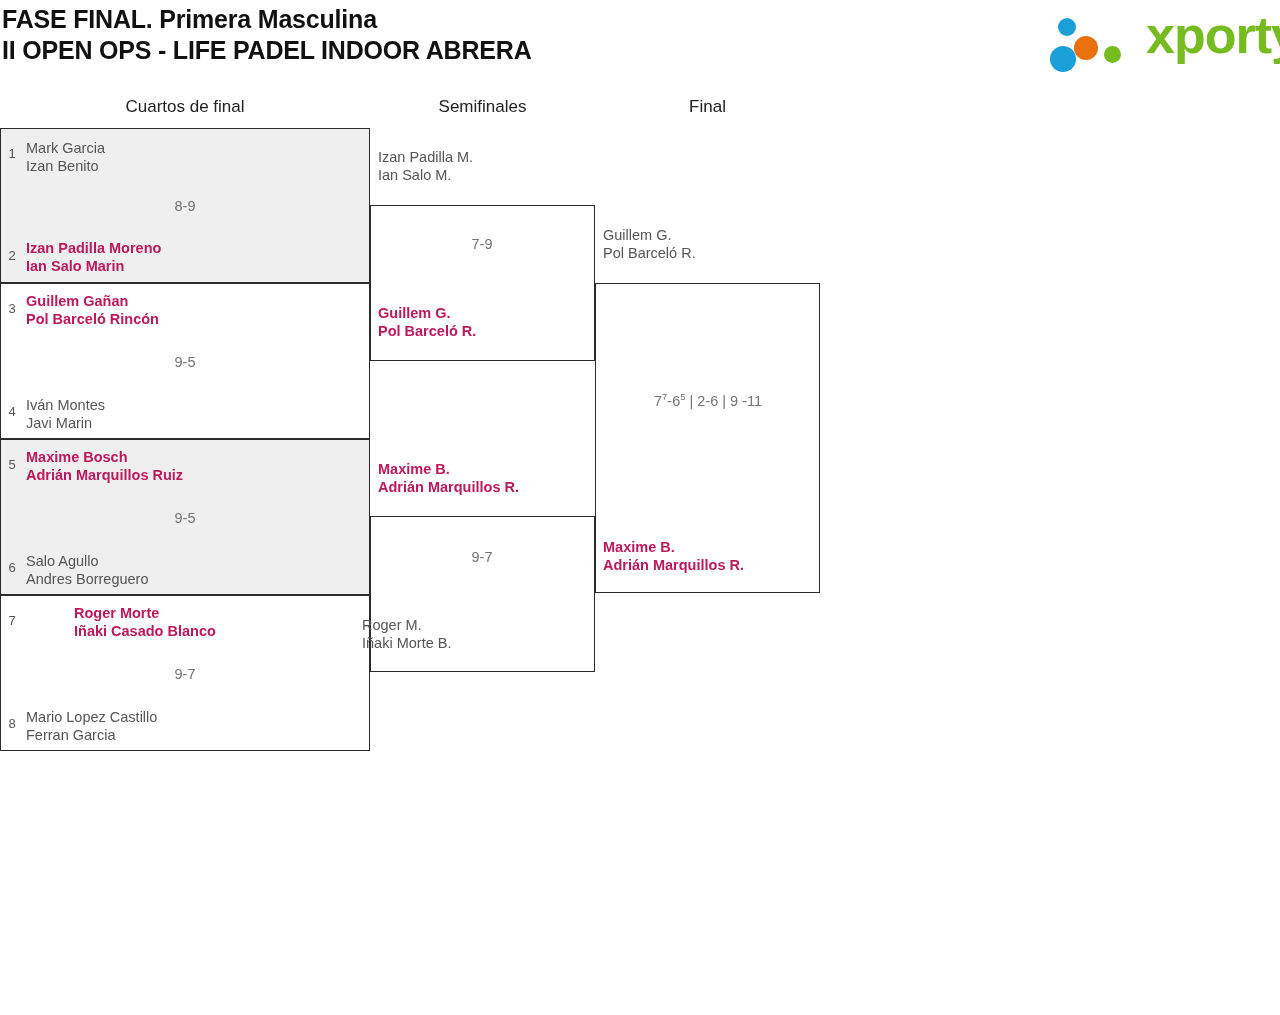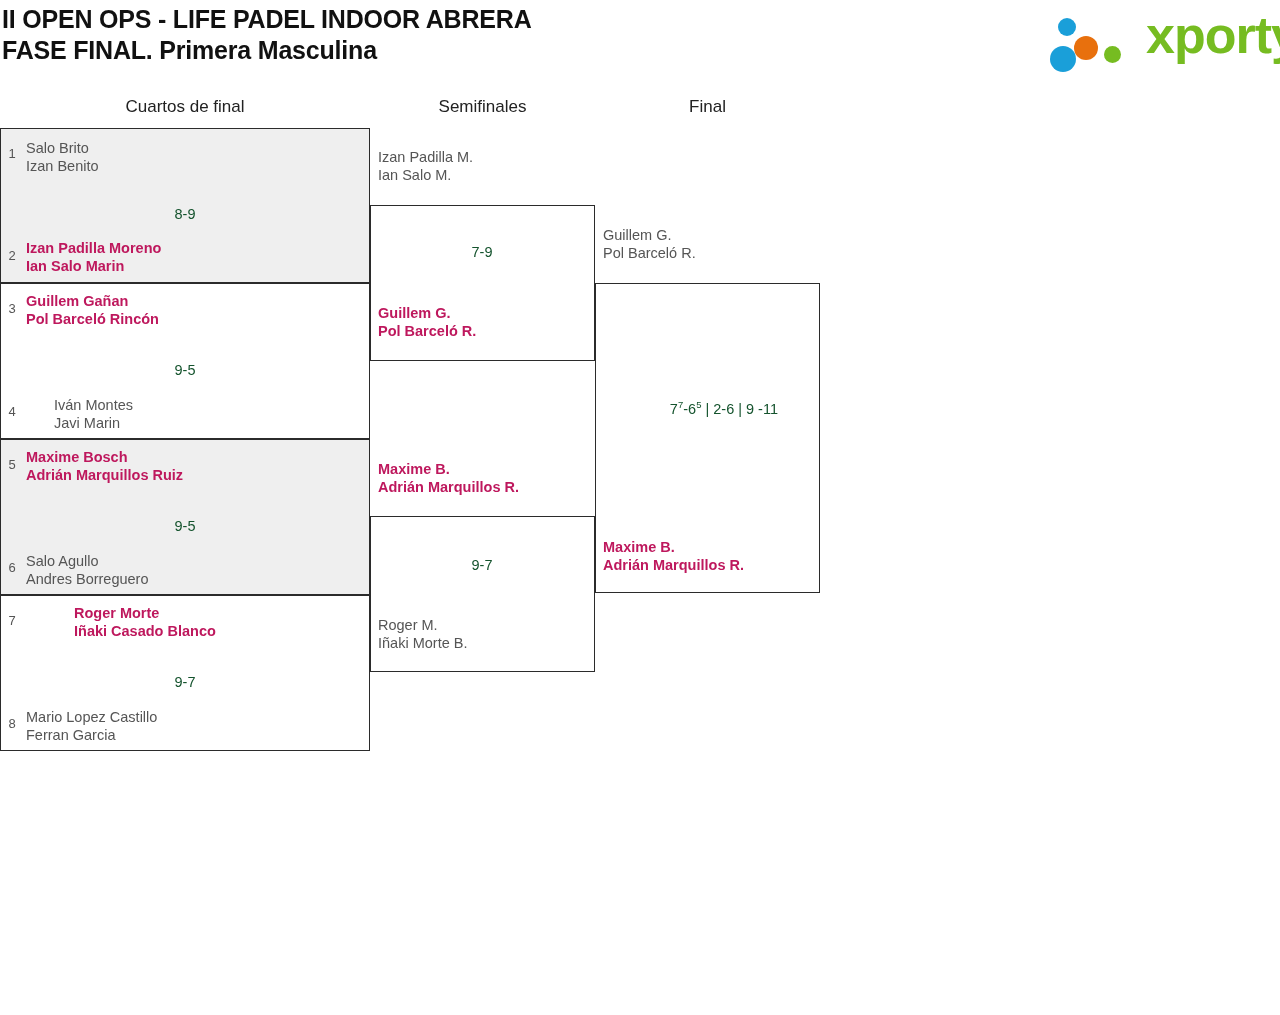--- a/index.html
+++ b/index.html
@@ -106,33 +106,32 @@
     line-height: 16px;
     color: #555555;
     width: 20px;
     text-align: center;
   }
 
   .score {
     position: absolute;
     font-size: 14.5px;
     line-height: 18px;
-    color: #14532d;
+    color: #737373;
     text-align: center;
     white-space: nowrap;
-    margin-top: 8px;
   }
   .score sup { font-size: 9.5px; vertical-align: super; line-height: 0; }
 </style>
 </head>
 <body>
 
 <div id="tournament-header">
+  <div class="title-line">FASE FINAL. Primera Masculina</div>
   <div class="title-line">II OPEN OPS - LIFE PADEL INDOOR ABRERA</div>
-  <div class="title-line">FASE FINAL. Primera Masculina</div>
 </div>
 
 <div id="brand-logo">
   <span class="dot dot-e"></span>
   <span class="dot dot-a"></span>
   <span class="dot dot-b"></span>
   <span class="dot dot-c"></span>
   <span class="dot dot-f"></span>
   <span class="wordmark" style="color: rgb(118, 188, 33);">xporty</span>
 </div>
@@ -146,38 +145,38 @@
 <div class="match-box shaded" id="qf-box-3"></div>
 <div class="match-box" id="qf-box-4"></div>
 
 <div class="match-box" id="sf-box-1"></div>
 <div class="match-box" id="sf-box-2"></div>
 
 <div class="match-box" id="final-box"></div>
 
 <span class="seed" style="left:2px;  top:146px;">1</span>
 <div class="team loser" style="left:26px; top:139px;">
-  <span class="nm">Salo Brito</span>
+  <span class="nm">Mark Garcia</span>
   <span class="nm">Izan Benito</span>
 </div>
 <div class="score" style="left:115px; top:197px; width:140px;">8-9</div>
 <span class="seed" style="left:2px;  top:248px;">2</span>
 <div class="team winner" style="left:26px; top:239px;">
   <span class="nm">Izan Padilla Moreno</span>
   <span class="nm">Ian Salo Marin</span>
 </div>
 
 <span class="seed" style="left:2px;  top:301px;">3</span>
 <div class="team winner" style="left:26px; top:292px;">
   <span class="nm">Guillem Gañan</span>
   <span class="nm">Pol Barceló Rincón</span>
 </div>
 <div class="score" style="left:115px; top:353px; width:140px;">9-5</div>
 <span class="seed" style="left:2px;  top:404px;">4</span>
-<div class="team loser" style="left:26px; top:396px;margin-left:28px;">
+<div class="team loser" style="left:26px; top:396px;">
   <span class="nm">Iván Montes</span>
   <span class="nm">Javi Marin</span>
 </div>
 
 <span class="seed" style="left:2px;  top:457px;">5</span>
 <div class="team winner" style="left:26px; top:448px;">
   <span class="nm">Maxime Bosch</span>
   <span class="nm">Adrián Marquillos Ruiz</span>
 </div>
 <div class="score" style="left:115px; top:509px; width:140px;">9-5</div>
@@ -207,26 +206,26 @@
 <div class="team winner" style="left:378px; top:304px;">
   <span class="nm">Guillem G.</span>
   <span class="nm">Pol Barceló R.</span>
 </div>
 
 <div class="team winner" style="left:378px; top:460px;">
   <span class="nm">Maxime B.</span>
   <span class="nm">Adrián Marquillos R.</span>
 </div>
 <div class="score" style="left:412px; top:548px; width:140px;">9-7</div>
-<div class="team loser" style="left:378px; top:616px;">
+<div class="team loser" style="left:362px; top:616px;">
   <span class="nm">Roger M.</span>
   <span class="nm">Iñaki Morte B.</span>
 </div>
 
 <div class="team loser" style="left:603px; top:226px;">
   <span class="nm">Guillem G.</span>
   <span class="nm">Pol Barceló R.</span>
 </div>
-<div class="score" style="left:638px; top:392px; width:140px;text-align:right;"><span>7</span><sup>7</sup>-<span>6</span><sup>5</sup><span> | 2-6 | 9 -11</span></div>
+<div class="score" style="left:638px; top:392px; width:140px;"><span>7</span><sup>7</sup>-<span>6</span><sup>5</sup><span> | 2-6 | 9 -11</span></div>
 <div class="team winner" style="left:603px; top:538px;">
   <span class="nm">Maxime B.</span>
   <span class="nm">Adrián Marquillos R.</span>
 </div>
 
 </body></html>

